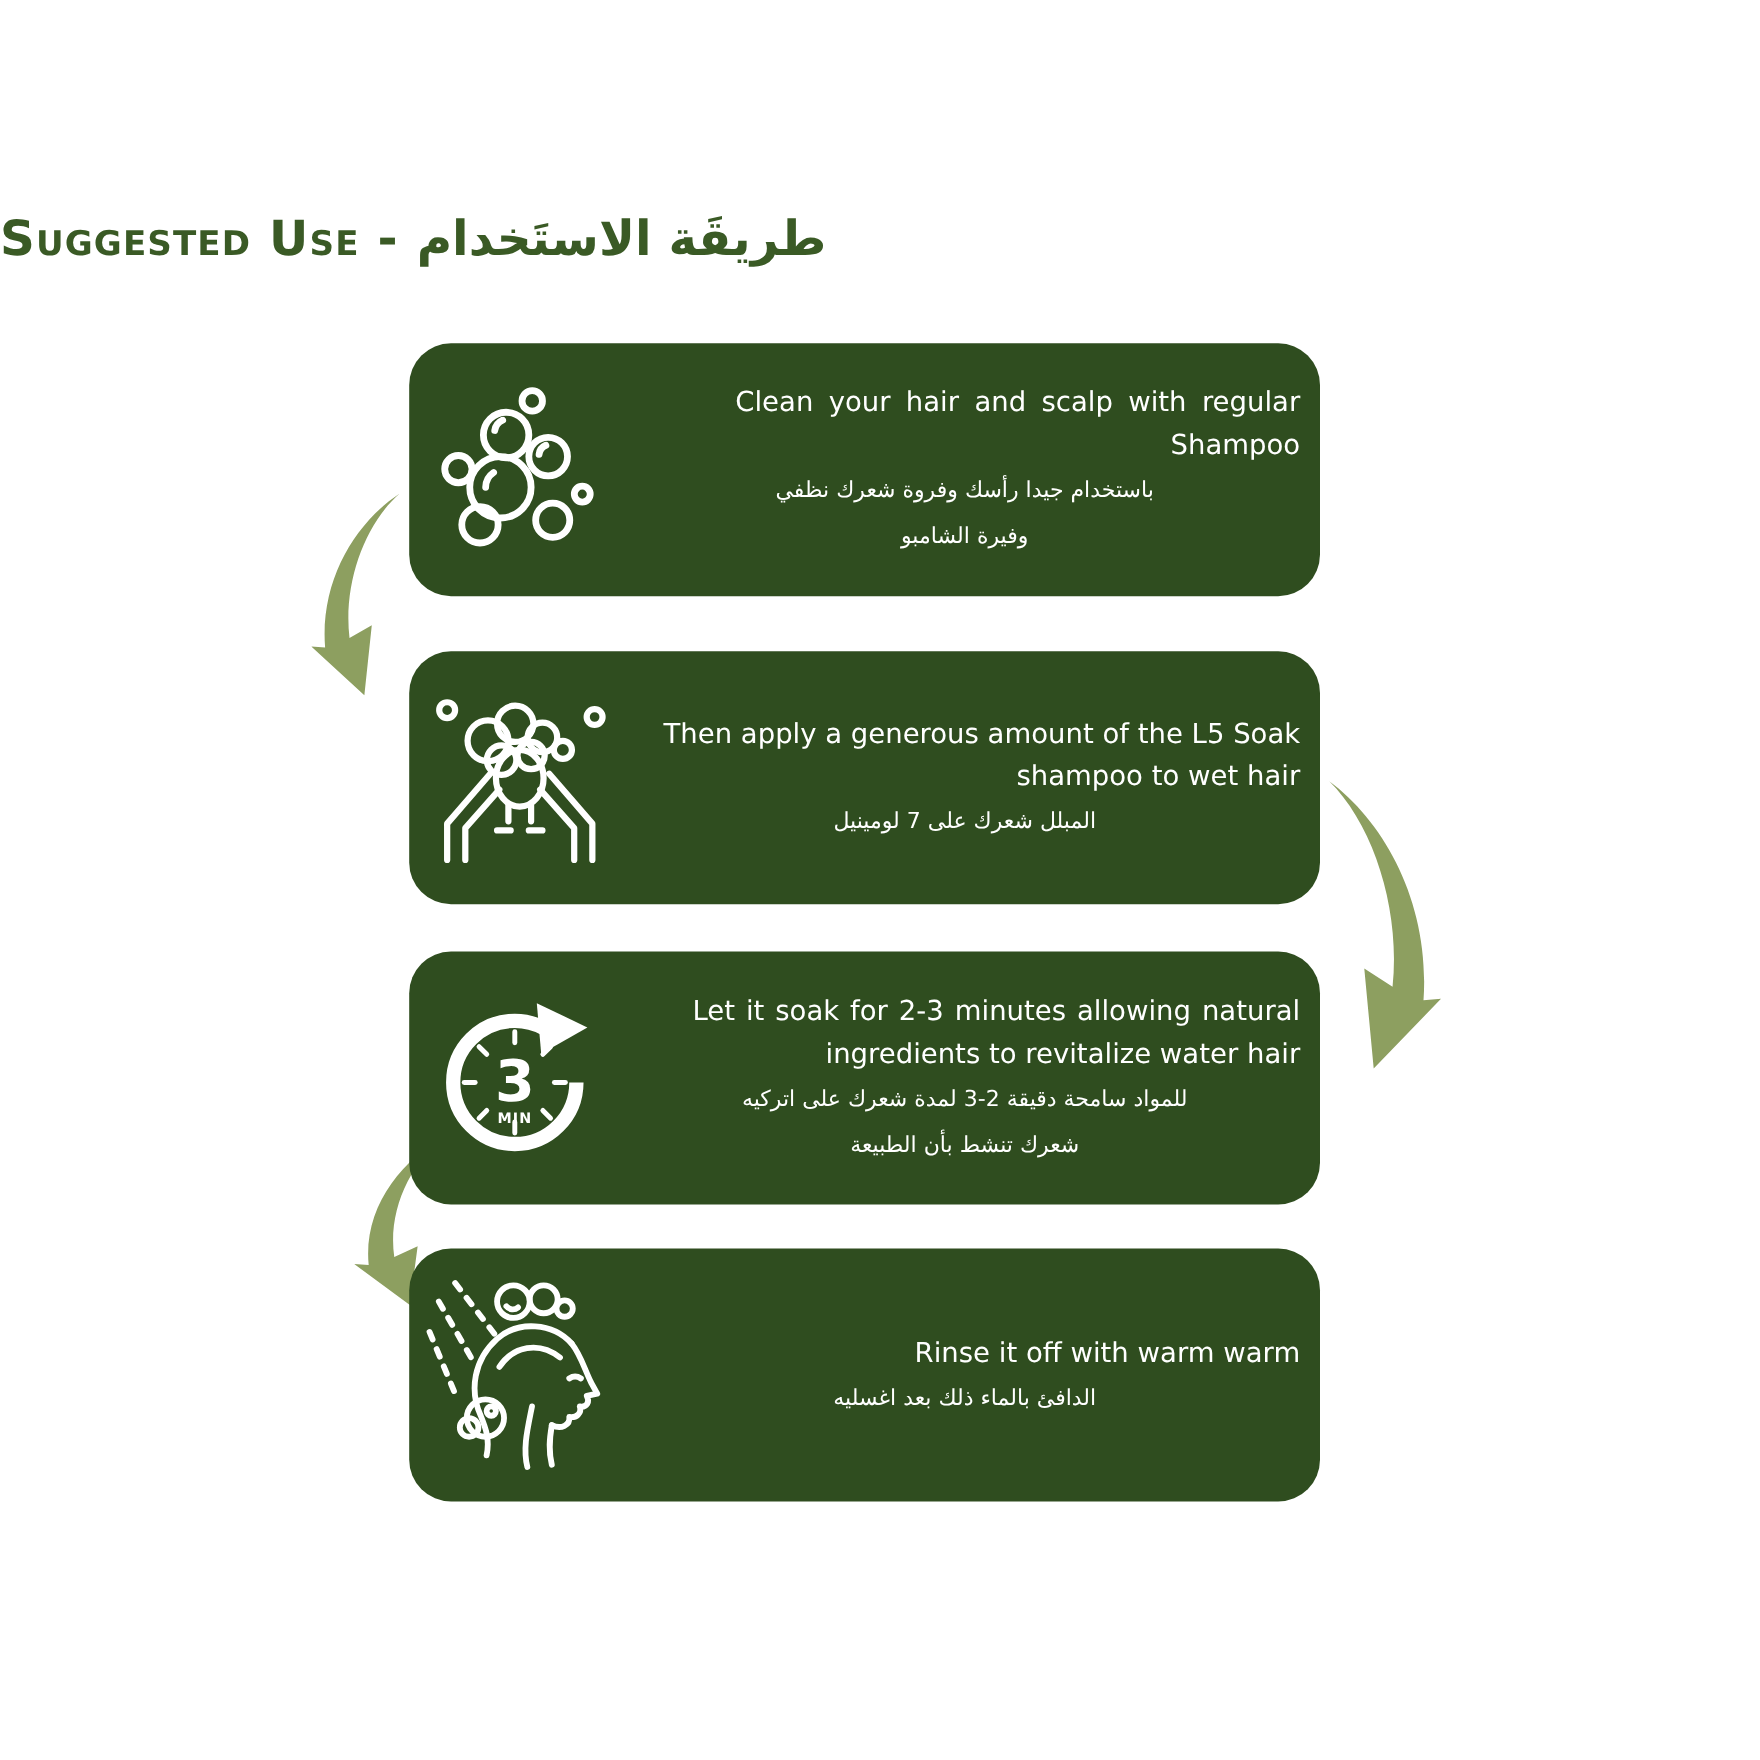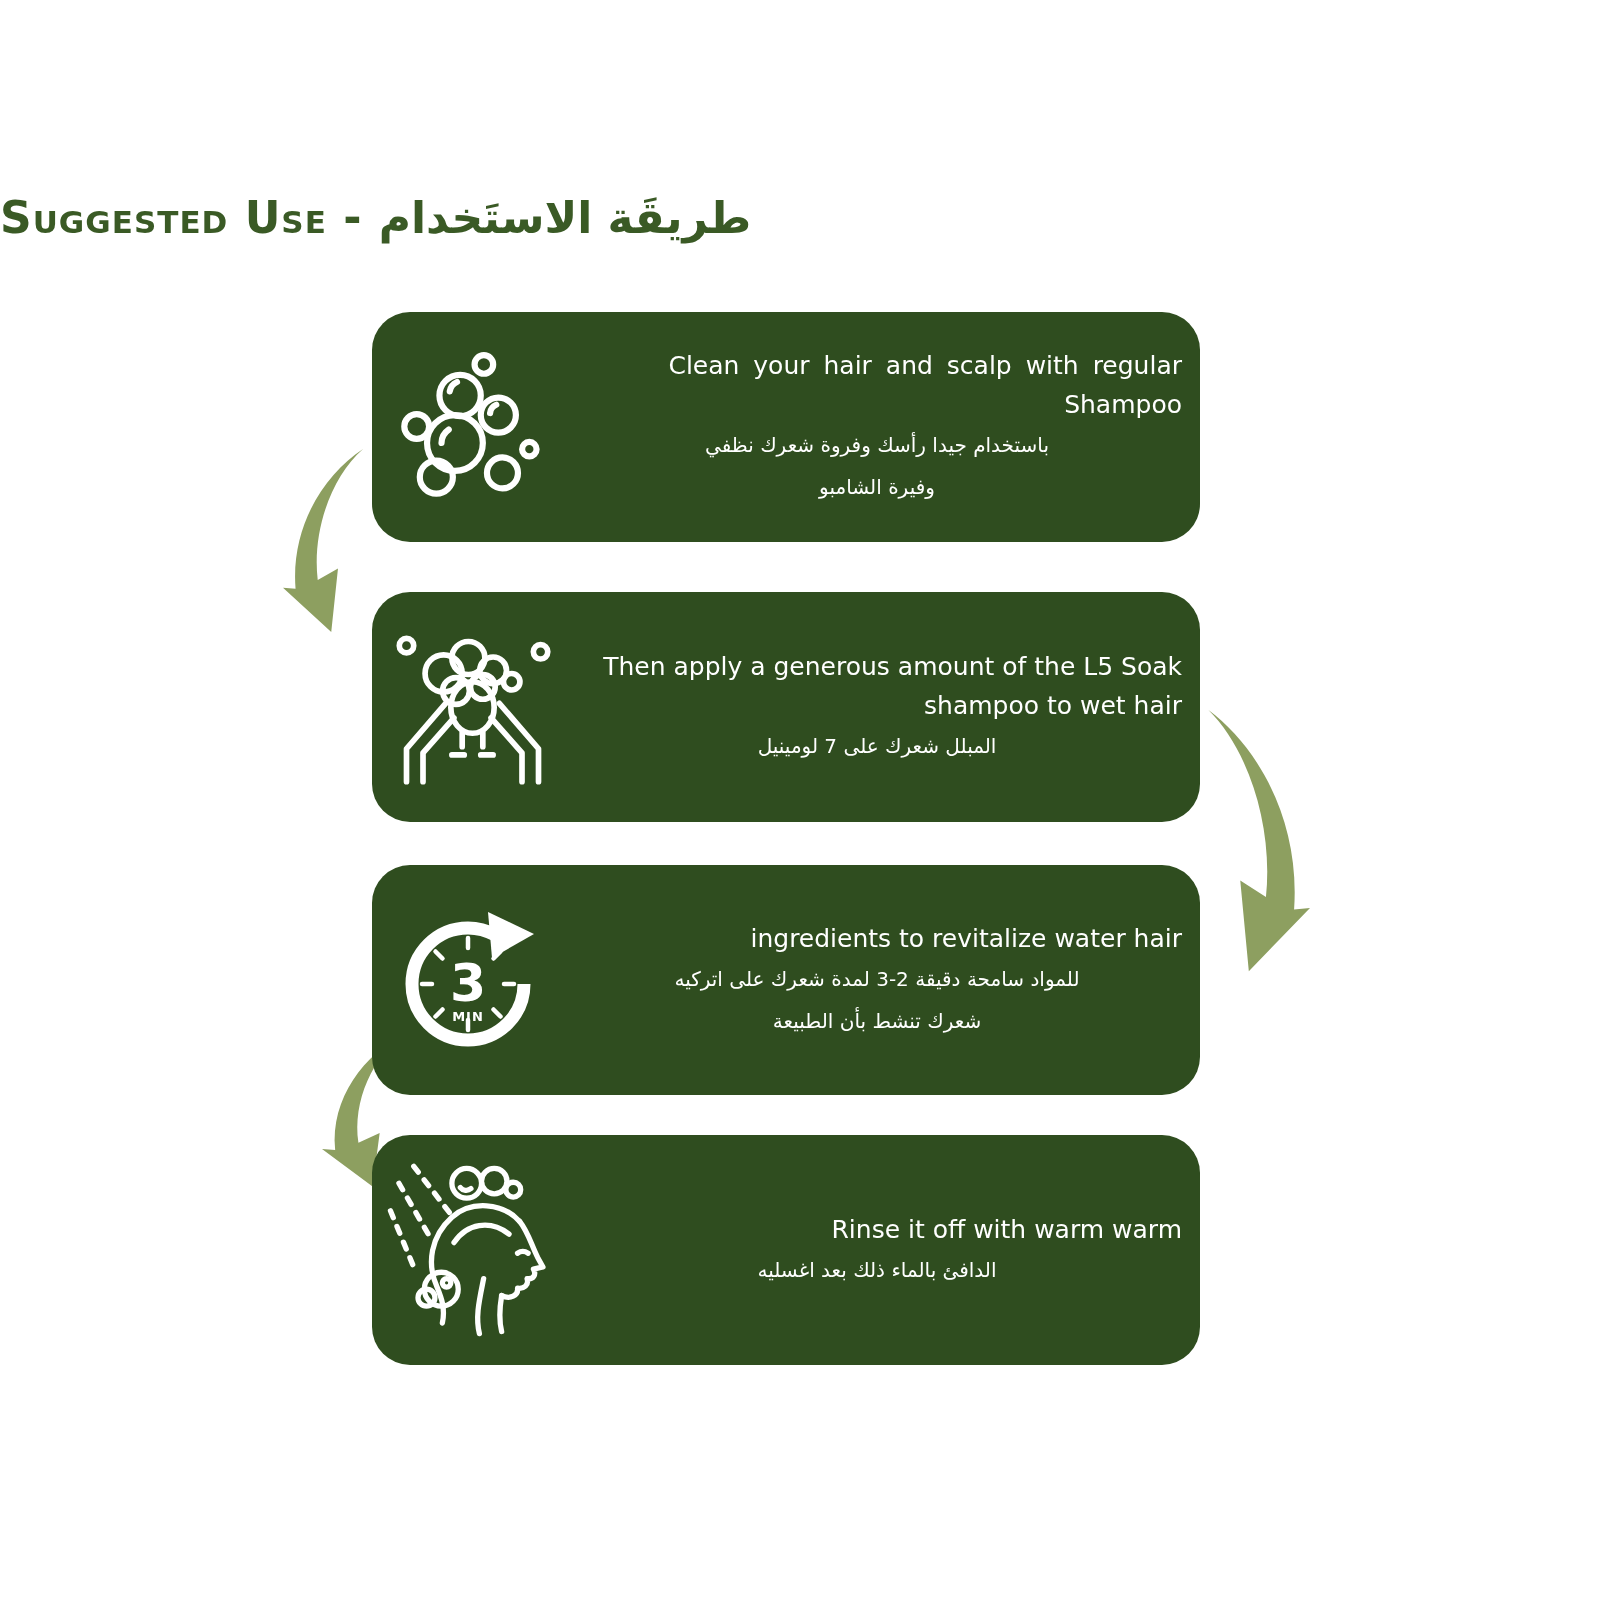--- a/index.html
+++ b/index.html
@@ -127,20 +127,21 @@
           <path d="M76,130 L76,120"></path>
           <path d="M43.5,116.5 L50.5,109.5"></path>
           <path d="M30,84 L40,84"></path>
           <path d="M43.5,51.5 L50.5,58.5"></path>
         </g>
         <text class="timer-num" x="76" y="101" font-size="52" text-anchor="middle">3</text>
         <text class="timer-num" x="76" y="121" font-size="13" letter-spacing="1" text-anchor="middle">MIN</text>
       </svg>
     </div>
     <div class="card-text">
+      <div class="en-line ws-mid">Let it soak for 2-3 minutes allowing natural</div>
       <div class="en-line">ingredients to revitalize water hair</div>
       <div class="ar-line">اتركيه‎ على‎ شعرك‎ لمدة‎ 3-2‎ دقيقة‎ سامحة‎ للمواد</div>
       <div class="ar-line">الطبيعة‎ بأن‎ تنشط‎ شعرك</div>
     </div>
   </div>
 
   <div class="card" style="top:1135px">
     <div class="card-icon">
       <svg width="180" height="180" viewBox="0 0 170 170">
         <g class="icon-stroke" stroke-width="5">

